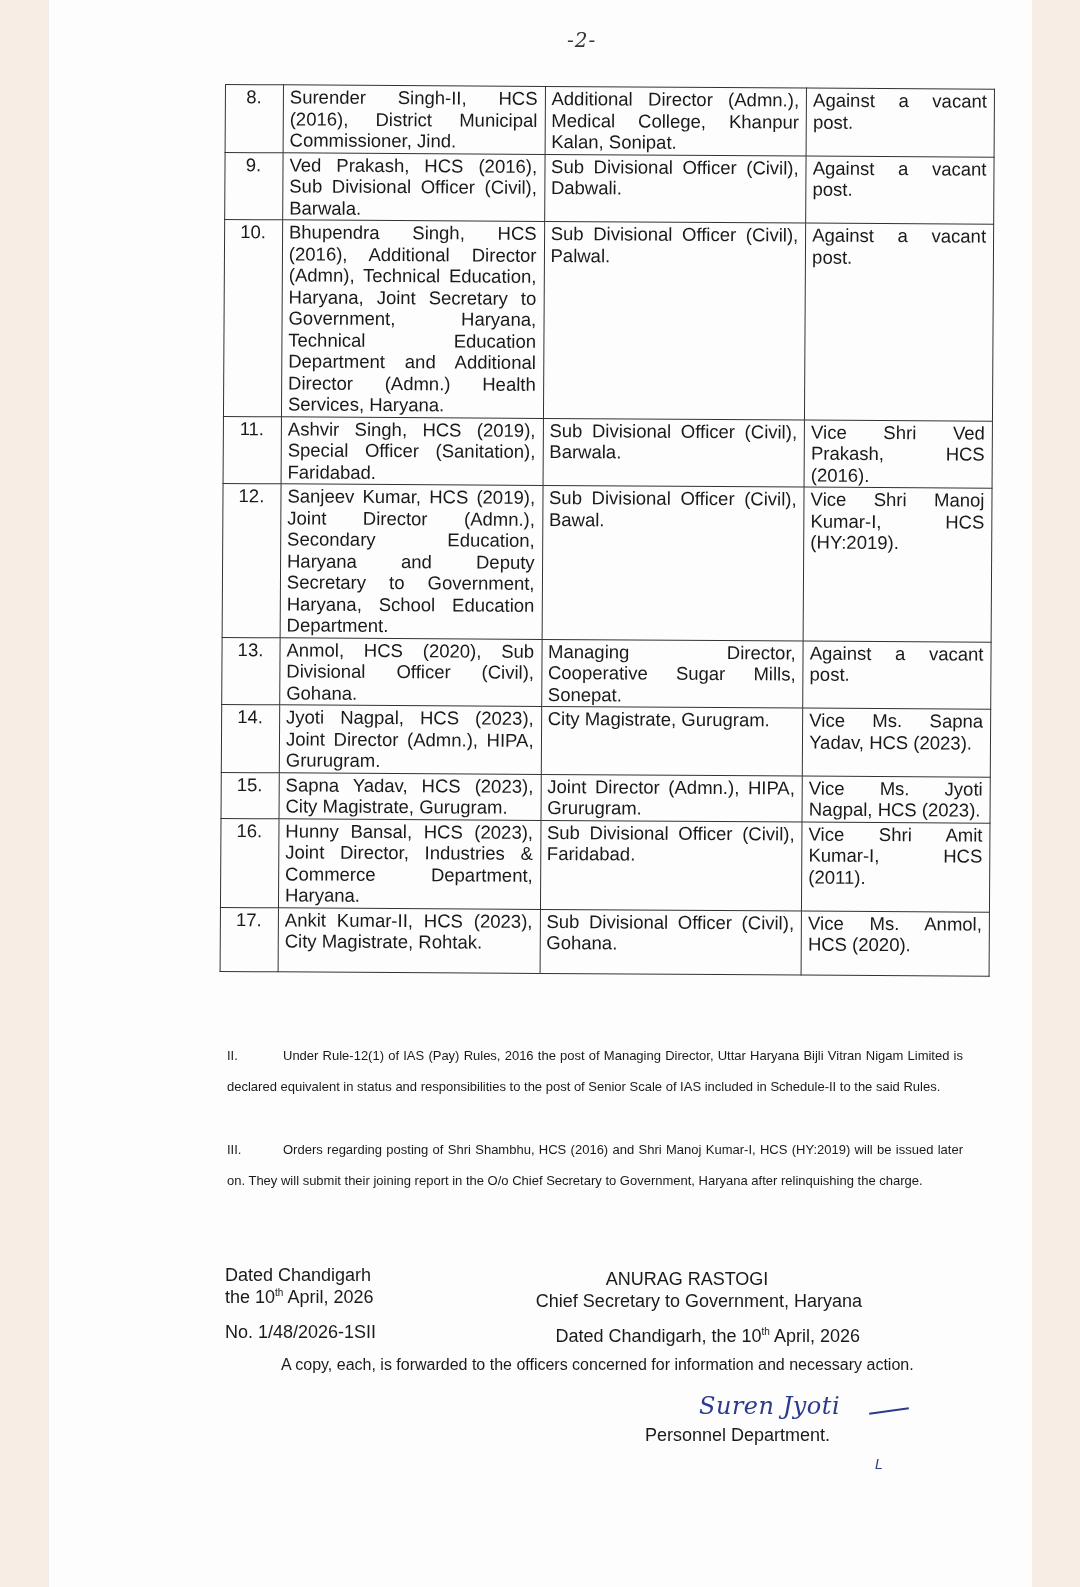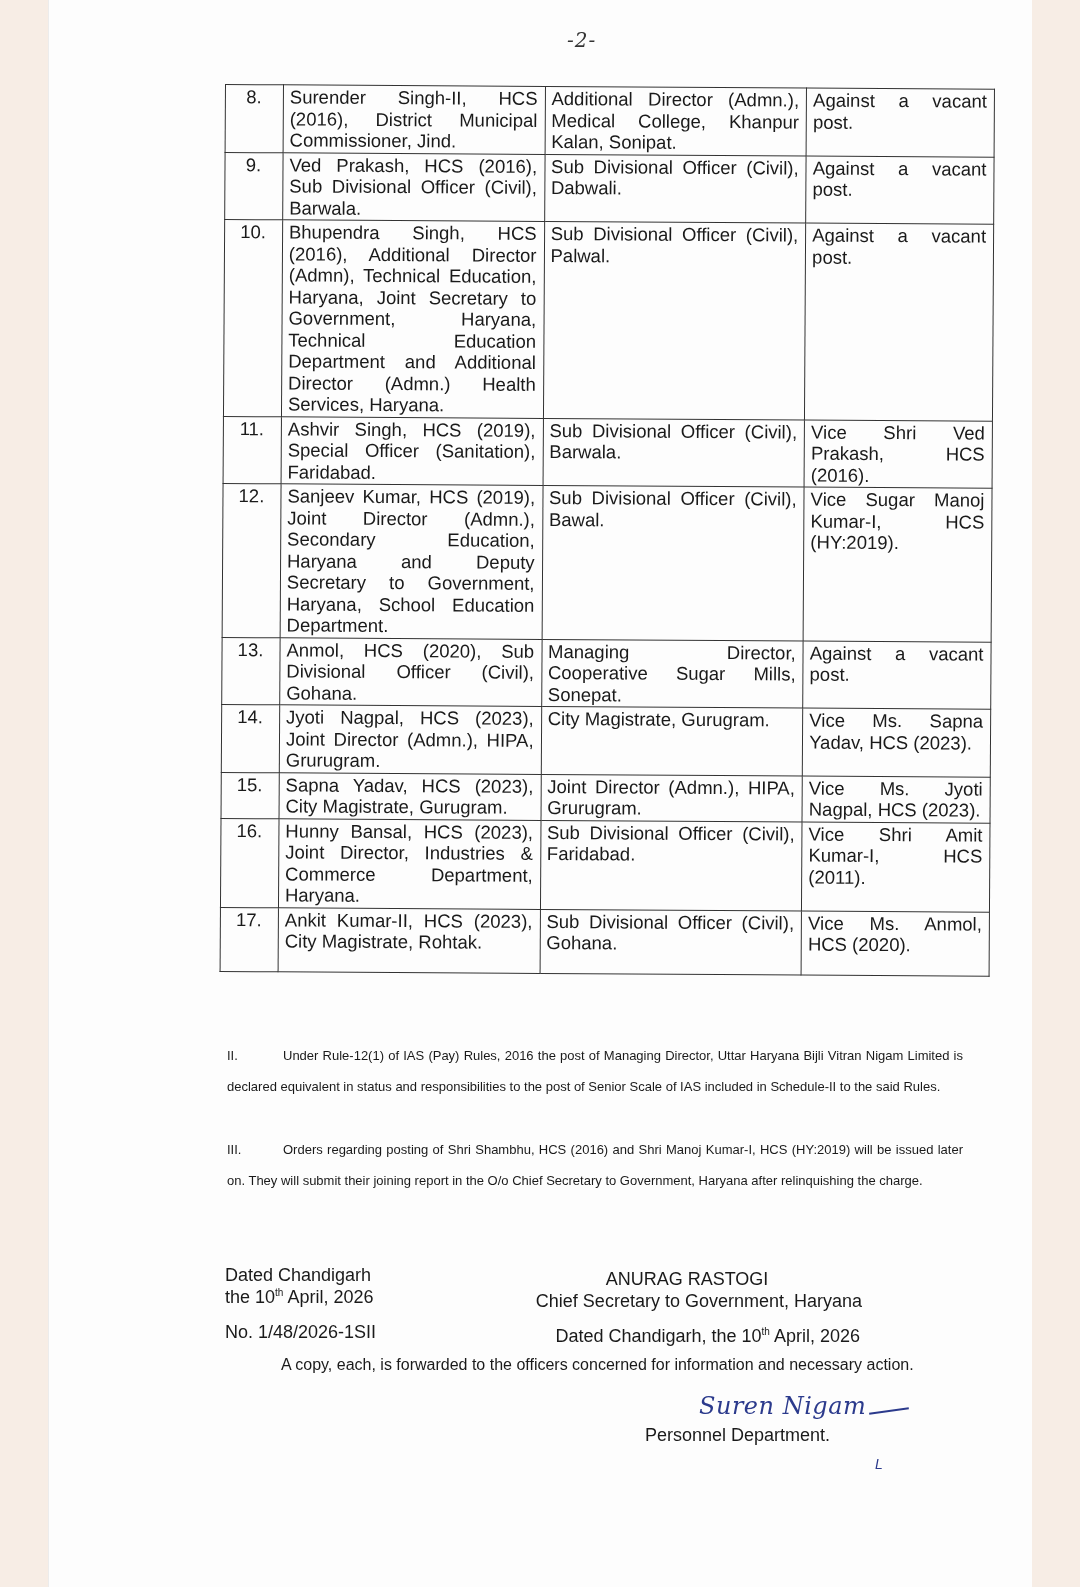--- a/index.html
+++ b/index.html
@@ -148,21 +148,21 @@
       <tr>
         <td class="sn">11.</td>
         <td class="name">Ashvir Singh, HCS (2019), Special Officer (Sanitation), Faridabad.</td>
         <td class="post">Sub Divisional Officer (Civil), Barwala.</td>
         <td class="remark">Vice Shri Ved Prakash, HCS (2016).</td>
       </tr>
       <tr>
         <td class="sn">12.</td>
         <td class="name">Sanjeev Kumar, HCS (2019), Joint Director (Admn.), Secondary Education, Haryana and Deputy Secretary to Government, Haryana, School Education Department.</td>
         <td class="post">Sub Divisional Officer (Civil), Bawal.</td>
-        <td class="remark">Vice Sugar Manoj Kumar-I, HCS (HY:2019).</td>
+        <td class="remark">Vice Shri Manoj Kumar-I, HCS (HY:2019).</td>
       </tr>
       <tr>
         <td class="sn">13.</td>
         <td class="name">Anmol, HCS (2020), Sub Divisional Officer (Civil), Gohana.</td>
         <td class="post">Managing Director, Cooperative Sugar Mills, Sonepat.</td>
         <td class="remark">Against a vacant post.</td>
       </tr>
       <tr>
         <td class="sn">14.</td>
         <td class="name">Jyoti Nagpal, HCS (2023), Joint Director (Admn.), HIPA, Grurugram.</td>
@@ -209,21 +209,21 @@
   </div>
 
   <div class="sign-block ref-no">No. 1/48/2026-1SII</div>
 
   <div class="sign-block dated-right"><span>Dated Chandigarh, the 10</span><sup>th</sup><span> April, 2026</span></div>
 
   <div class="copy-para">
     <span class="indent"></span><span>A copy, each, is forwarded to the officers concerned for information and necessary action.</span>
   </div>
 
-  <div class="signature">Suren Nigam</div>
+  <div class="signature">Suren Jyoti</div>
   <div class="signature-underline"></div>
 
   <div class="deputy">
     <div class="dept">Personnel Department.</div>
   </div>
   <div class="initial-mark">L</div>
 
 </div>
 
 </body></html>

